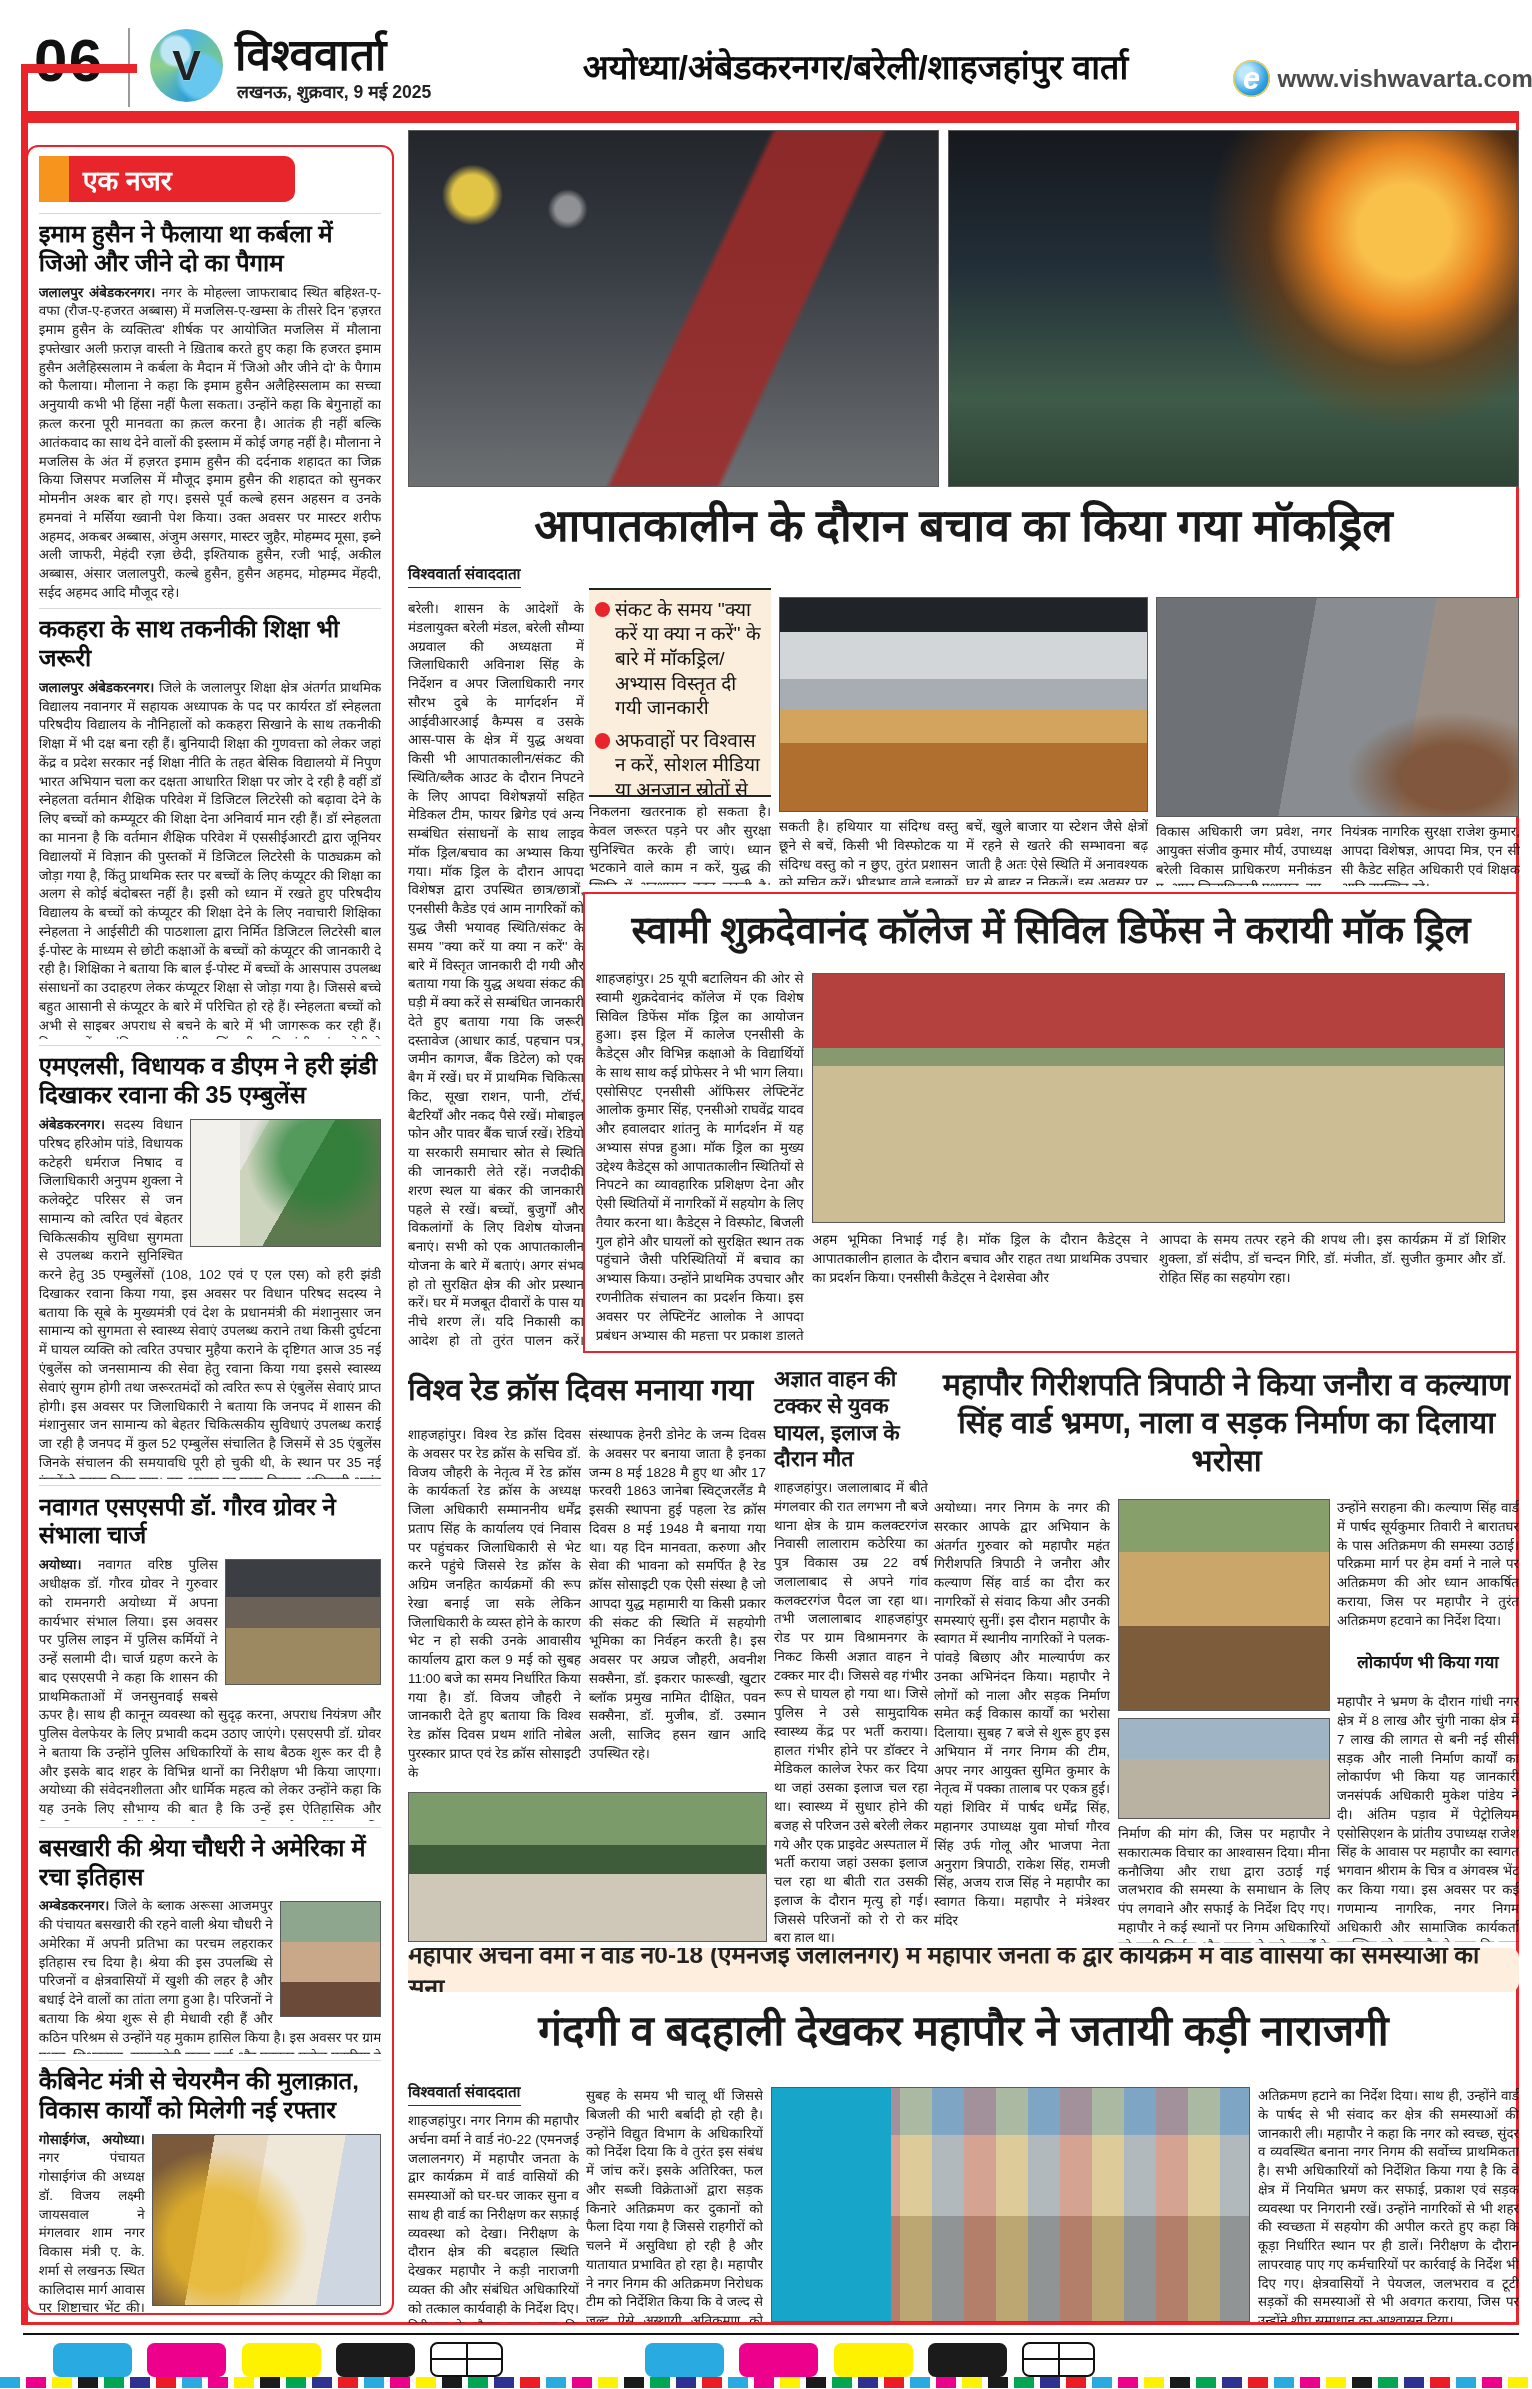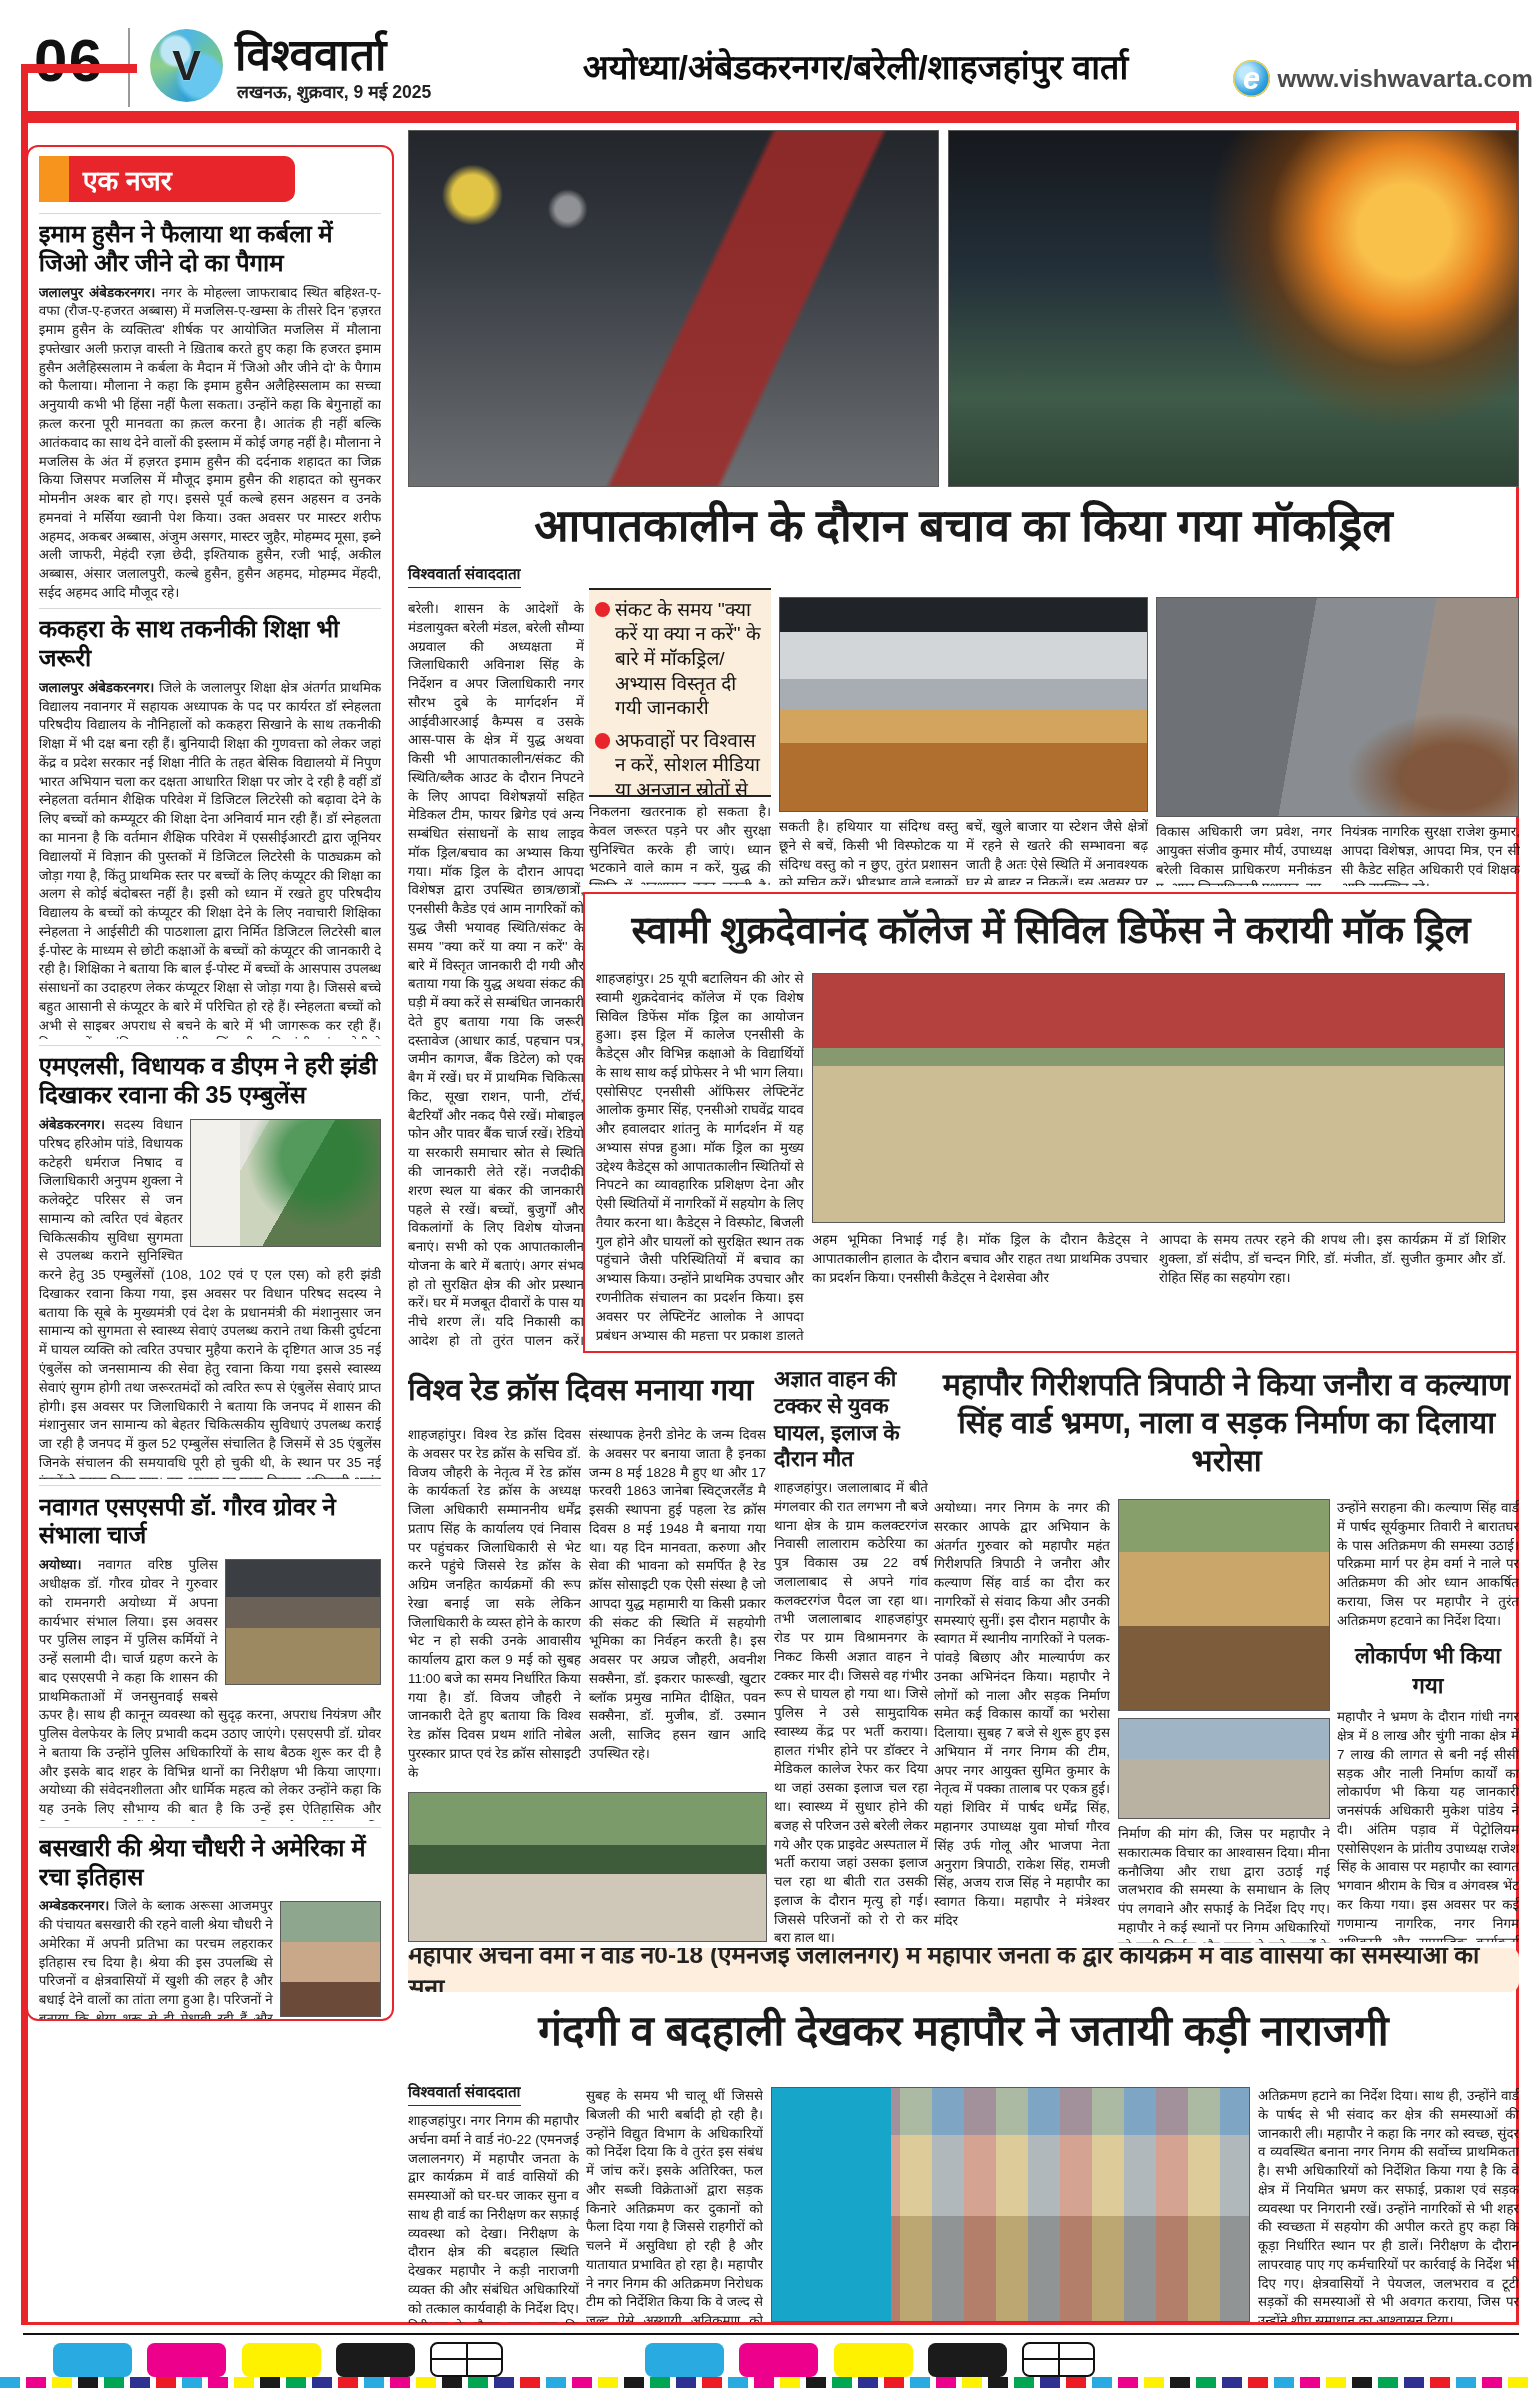--- a/index.html
+++ b/index.html
@@ -24,21 +24,21 @@
           color:#fff;font-size:30.5px;font-weight:800;font-style:italic;
           display:flex;align-items:center;justify-content:center;box-shadow:0 0 0 1.5px #f4d24a inset;}
   .web-text{font-size:24px;font-weight:800;color:#4c4c4c;}
   
   .corner{left:21.4px;top:64px;width:116px;height:9.2px;background:#e8252b;}
   .frame-left{left:21.4px;top:64px;width:6.9px;height:2261px;background:#e8252b;}
   .redbar{left:21.4px;top:111px;width:1498px;height:11.5px;background:#e8252b;}
   .frame-right{left:1516px;top:111px;width:3.1px;height:2214px;background:#e8252b;}
   .frame-bottom{left:21.4px;top:2322px;width:1498px;height:3.1px;background:#e8252b;}
   
-  .leftbox{left:26px;top:145px;width:368px;height:1876px;border:2.3px solid #e8252b;border-radius:12.2px;
+  .leftbox{left:26px;top:145px;width:368px;height:2170px;border:2.3px solid #e8252b;border-radius:12.2px;
            padding:9.2px 10.7px;box-sizing:border-box;overflow:hidden;}
   .banner{position:relative;width:256px;height:46px;background:#e8252b;border-radius:0 10.7px 10.7px 0;
           display:flex;align-items:center;margin-bottom:10.7px;}
   .banner-accent{position:absolute;left:0;top:0;width:30.5px;height:46px;background:#f7941d;}
   .banner-label{margin-left:44px;color:#fff;font-size:27px;font-weight:800;}
   .lc-art{overflow:hidden;border-top:0.8px solid #d8d8d8;padding-top:6.1px;margin-top:6.1px;}
   .lc-art:first-of-type{border-top:none;margin-top:0;}
   .lc-head{font-size:24px;line-height:1.2;font-weight:800;color:#101010;margin-bottom:6.1px;}
   .lc-body{font-size:13.4px;line-height:1.4;text-align:justify;color:#1c1c1c;}
   .lc-body .dl{font-weight:800;}
@@ -85,21 +85,21 @@
          border-bottom:2.3px solid #222;padding:7.6px 6.1px;box-sizing:border-box;overflow:hidden;}
   .hl-item{display:flex;gap:4.6px;font-size:19px;line-height:1.3;font-weight:400;color:#111;margin-bottom:7.6px;}
   .hl-dot{flex:0 0 auto;width:15.3px;height:15.3px;border-radius:50%;background:#e8252b;margin-top:4.6px;}
   
   .collegeBox{left:583px;top:892px;width:936px;height:461px;border:2.3px solid #e8252b;box-sizing:border-box;}
   .c-head{position:absolute;left:0;top:7.6px;width:100%;text-align:center;font-size:38px;font-weight:800;white-space:nowrap;overflow:hidden;}
   
   .rc-head{left:408px;top:1368px;width:359px;font-size:30px;font-weight:800;white-space:nowrap;overflow:hidden;}
   .acc-head{left:774px;top:1366px;width:154px;font-size:21.4px;line-height:1.25;font-weight:800;}
   .mt-head{left:934px;top:1365px;width:585px;font-size:30.5px;line-height:1.25;font-weight:800;text-align:center;}
-  .mt-sub{font-size:22px;font-weight:800;text-align:center;margin:9px 0;}
+  .mt-sub{font-size:17px;font-weight:800;text-align:center;margin:20px 0;}
   
   .strip{left:408px;top:1948px;width:1111px;height:44px;background:#fdeedd;border-radius:9.2px;
          display:flex;align-items:center;justify-content:center;font-size:24.4px;font-weight:800;color:#222;overflow:hidden;}
   .city-head{left:408px;top:2000px;width:1111px;font-size:42px;font-weight:800;text-align:center;white-space:nowrap;overflow:hidden;}
   .blackrule{left:23px;top:2333px;width:1496px;height:2.3px;background:#111;}
   .marks{display:flex;gap:15.3px;align-items:center;}
   .chip{width:79px;height:34px;border-radius:7.6px;}
   .chip-c{background:#29abe2;} .chip-m{background:#ec008c;} .chip-y{background:#fff200;} .chip-k{background:#1b1b1b;}
   .regmark{width:73px;height:35px;border:2.3px solid #111;border-radius:7.6px;background:
      linear-gradient(#111,#111) center/100% 2.3px no-repeat,

